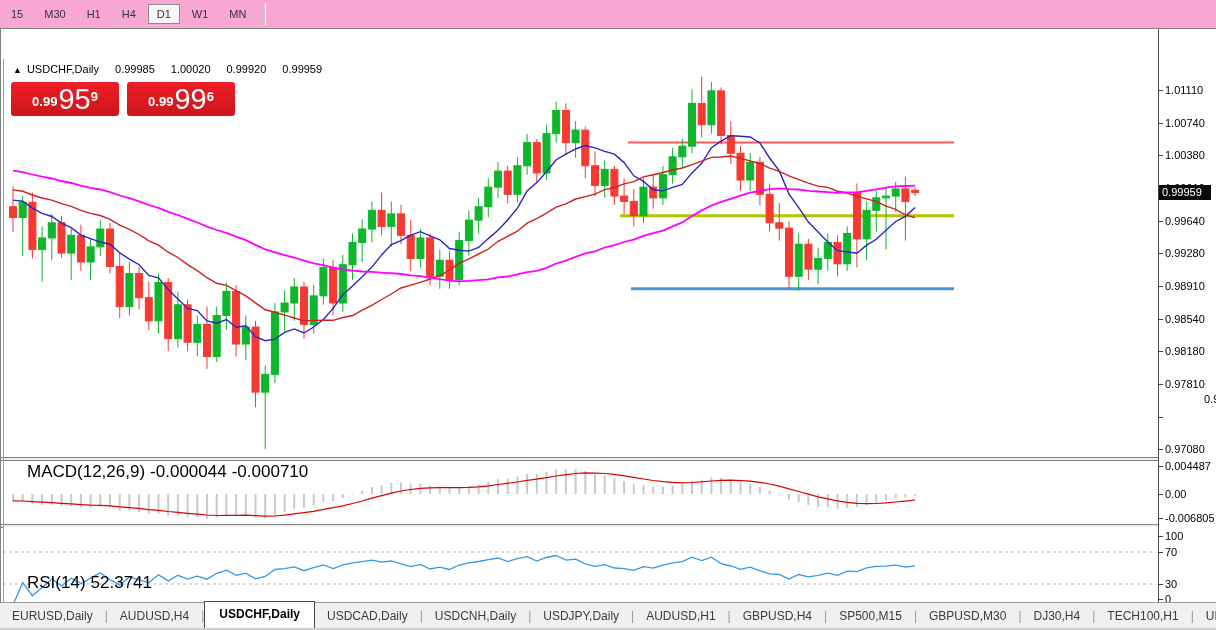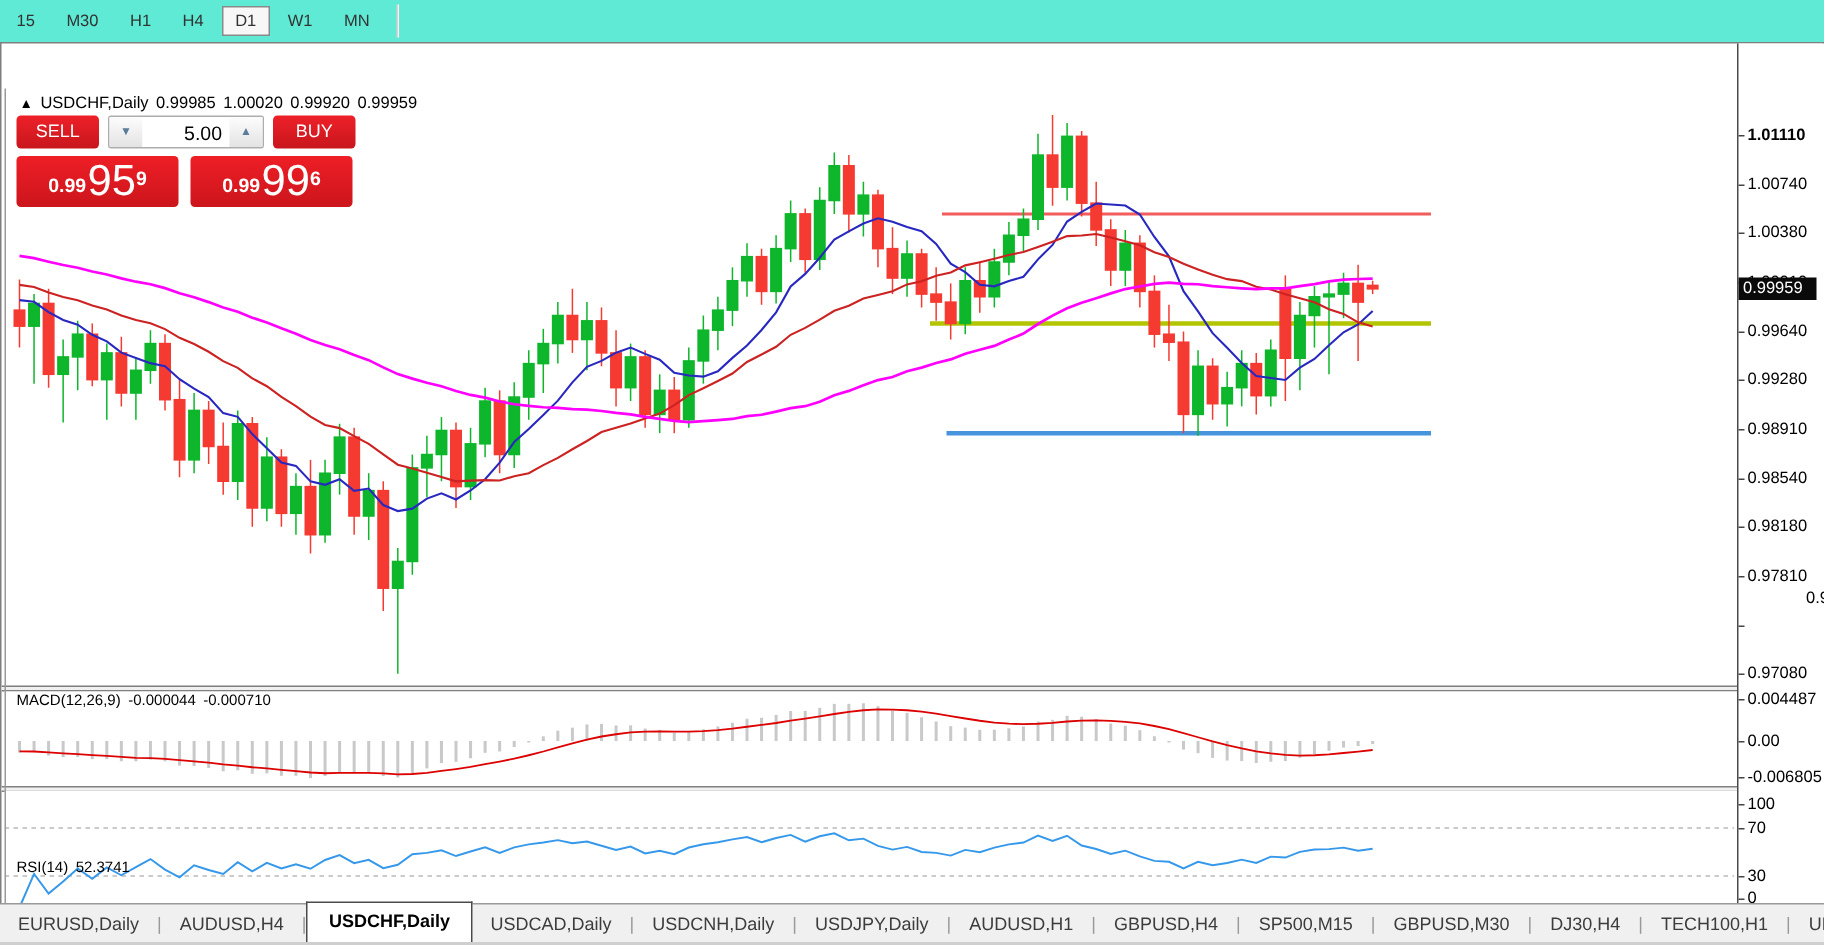--- a/index.html
+++ b/index.html
@@ -2,21 +2,21 @@
 <html><head>
 <meta charset="utf-8">
 <style>
   * { box-sizing: border-box; margin: 0; padding: 0; }
   html,body { width:1216px; height:630px; overflow:hidden; background:#f0f0f0;
               font-family:"Liberation Sans", sans-serif; }
   #app { position:relative; width:1216px; height:630px; }
 
   
   #tf-toolbar { position:absolute; left:0; top:0; width:1216px; height:28px;
-    background:#5eead4; display:flex; align-items:center; padding-left:2px; }
+    background:#f9a8d4; display:flex; align-items:center; padding-left:2px; }
   .tf-btn { font-size:11px; color:#333; padding:3px 8px; margin-right:3px; cursor:default;
     border:1px solid transparent; }
   .tf-btn.active { background:#f7f7f7; border:1px solid #8a8a8a; }
   .tf-sep { width:2px; height:22px; border-left:1px solid #c9c9c9; border-right:1px solid #fff; margin-left:6px; }
 
   
   #workspace { position:absolute; left:0; top:28px; width:1216px; height:574px;
     background:#fff; border:1px solid #7f7f7f; border-bottom:none; }
   .panel-svg { position:absolute; left:2px; background:#fff; }
   #main-svg  { top:30px;  width:1155px; height:398px; }
@@ -25,23 +25,23 @@
   .splitter { position:absolute; left:0; width:1157px; height:4px; background:#f0f0f0;
     border-top:1px solid #808080; border-bottom:1px solid #808080; cursor:row-resize; }
   #split-1 { top:428px; } #split-2 { top:495px; }
   #chart-left-frame { position:absolute; left:2px; top:30px; width:2px; height:548px;
     border-left:1px solid #9a9a9a; }
   #axis-divider { position:absolute; left:1157px; top:0px; width:1px; height:578px; background:#4a4a4a; }
   #bottom-frame { position:absolute; left:0; top:578px; width:1216px; height:1px; background:#4a4a4a; }
 
   
   #chart-legend { position:absolute; left:12px; top:34px; font-size:11px; color:#000; }
-  #chart-legend .num { margin-left:5px; }
+  #chart-legend .num { margin-left:16px; }
   #collapse { color:#000; font-size:9px; margin-right:5px; }
-  .ind-legend { position:absolute; left:10px; font-size:10px; color:#000; }
+  .ind-legend { position:absolute; left:26px; font-size:17px; color:#000; }
   #macd-legend { top:433px; } #rsi-legend { top:500px;margin-top:44px; }
   .ind-legend .num { margin-left:5px; }
 
   
   #trade-panel { position:absolute; left:10px; top:48px; width:226px; }
   #trade-row1 { display:flex; height:22px; }
   .trade-btn { width:55px; height:22px; background:linear-gradient(#ee2028,#c8161d); color:#fff;
     font-size:12px; text-align:center; line-height:21px; border-radius:3px; cursor:pointer; }
   #vol-cluster { display:flex; border:1px solid #adadad; border-radius:2px; margin:0 6px; height:22px; }
   .spin-btn { width:22px; background:linear-gradient(#fdfdfd,#e3e3e3); border:none; font-size:8px;
@@ -394,29 +394,20 @@
         <line x1="0" x2="1153" y1="57" y2="57" stroke="#bbbbbb" stroke-width="1" stroke-dasharray="3,3"></line>
         <polyline points="10,78.0 19.7,55.6 29.4,68.7 39.099999999999994,60.6 48.8,52.0 58.5,58.9 68.19999999999999,51.3 77.89999999999999,56.5 87.6,51.1 97.3,45.7 107,52.7 116.69999999999999,57.9 126.39999999999999,49.9 136.1,53.0 145.79999999999998,55.6 155.5,47.8 165.2,53.9 174.89999999999998,48.3 184.6,52.0 194.29999999999998,49.2 204,52.2 213.7,46.3 223.39999999999998,43.1 233.1,48.4 242.79999999999998,46.2 252.49999999999997,51.8 262.2,49.5 271.9,42.5 281.59999999999997,41.6 291.29999999999995,39.9 301,43.7 310.7,40.7 320.4,37.9 330.09999999999997,41.6 339.79999999999995,37.9 349.5,35.9 359.2,34.7 368.9,33.1 378.59999999999997,35.2 388.29999999999995,34.0 398,36.8 407.7,39.7 417.4,37.4 427.09999999999997,42.0 436.79999999999995,40.2 446.49999999999994,42.5 456.2,38.0 465.9,35.8 475.59999999999997,34.5 485.29999999999995,32.6 494.99999999999994,31.0 504.7,34.5 514.4,31.7 524.0999999999999,29.6 533.8,34.1 543.5,30.5 553.1999999999999,28.5 562.9,33.2 572.5999999999999,32.1 582.3,36.9 592,39.4 601.6999999999999,37.6 611.4,41.0 621.0999999999999,41.6 630.8,43.4 640.5,39.6 650.1999999999999,41.1 659.9,38.1 669.5999999999999,35.9 679.3,34.7 689,30.1 698.6999999999999,33.6 708.4,30.2 718.0999999999999,36.7 727.8,39.0 737.5,42.3 747.1999999999999,40.1 756.9,43.9 766.5999999999999,46.9 776.3,47.5 786,52.0 795.6999999999999,47.5 805.4,49.8 815.0999999999999,48.3 824.8,46.1 834.4999999999999,48.3 844.1999999999999,44.1 853.9,44.7 863.5999999999999,40.9 873.3,39.3 882.9999999999999,39.1 892.6999999999999,38.1 902.4,40.1 912.0999999999999,38.8 " fill="none" stroke="#3598ea" stroke-width="1.3"></polyline>
       </svg>
     <div id="chart-left-frame"></div>
 
     <div id="chart-legend">
       <span id="collapse">▲</span><span>USDCHF,Daily</span><span class="num">0.99985</span><span class="num">1.00020</span><span class="num">0.99920</span><span class="num">0.99959</span>
     </div>
 
     <div id="trade-panel">
-      <div id="trade-row1">
-        <div class="trade-btn">SELL</div>
-        <div id="vol-cluster">
-          <div class="spin-btn">▼</div>
-          <input id="vol-input" value="5.00" style="">
-          <div class="spin-btn">▲</div>
-        </div>
-        <div class="trade-btn">BUY</div>
-      </div>
       <div id="trade-row2">
         <div class="price-tile">
           <span class="tile-prefix">0.99</span>
           <span class="tile-big">95</span>
           <span class="tile-sup">9</span>
         </div>
         <div class="price-tile">
           <span class="tile-prefix">0.99</span>
           <span class="tile-big">99</span>
           <span class="tile-sup">6</span>
@@ -426,21 +417,21 @@
 
     <div id="macd-legend" class="ind-legend">
       <span>MACD(12,26,9)</span><span class="num">-0.000044</span><span class="num">-0.000710</span>
     </div>
     <div id="rsi-legend" class="ind-legend">
       <span>RSI(14)</span><span class="num">52.3741</span>
     </div>
 
     <div id="price-axis">
         <div class="axis-tick" style="top: 61px;"></div>
-        <div class="axis-label" style="top: 55px; font-weight: bold;">1.01110</div>
+        <div class="axis-label" style="top: 55px;">1.01110</div>
         <div class="axis-tick" style="top: 93.9768px;"></div>
         <div class="axis-label" style="top: 87.9768px;">1.00740</div>
         <div class="axis-tick" style="top: 126.062px;"></div>
         <div class="axis-label" style="top: 120.062px;">1.00380</div>
         <div class="axis-tick" style="top: 159.039px;"></div>
         <div class="axis-label" style="top: 153.039px;">1.00010</div>
         <div class="axis-tick" style="top: 192.016px;"></div>
         <div class="axis-label" style="top: 186.016px;">0.99640</div>
         <div class="axis-tick" style="top: 224.102px;"></div>
         <div class="axis-label" style="top: 218.102px;">0.99280</div>

